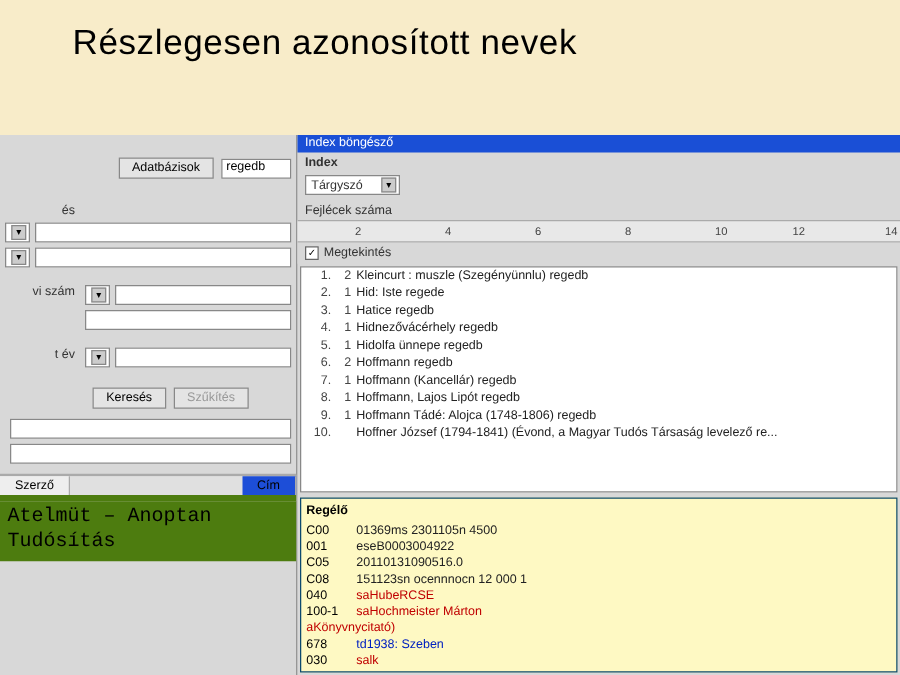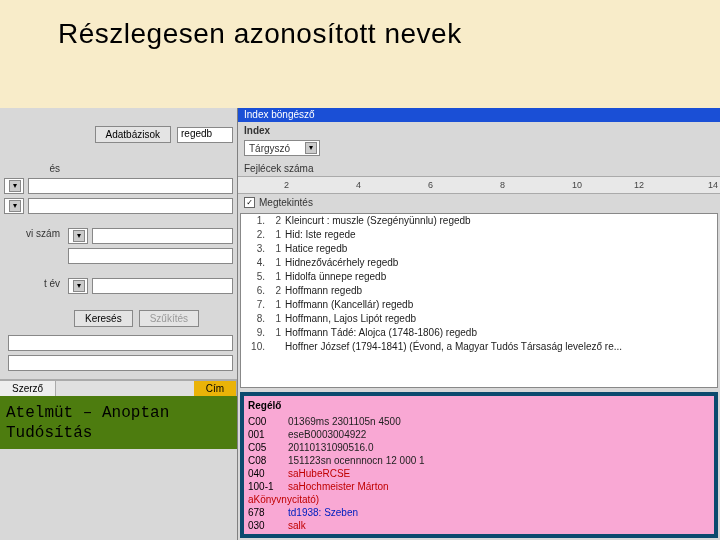--- a/index.html
+++ b/index.html
@@ -29,25 +29,25 @@
 
   .results { background: #fff; flex: 1; border: 1px solid #888; margin: 2px; overflow: hidden; font-size: 10px; font-family: 'Courier New', monospace; }
   .result-row { display: flex; padding: 1px 6px; border-bottom: 1px dotted transparent; }
   .col-num { width: 24px; text-align: right; padding-right: 6px; color: #444; }
   .col-cnt { width: 14px; text-align: right; padding-right: 4px; color: #444; }
   .col-txt { flex: 1; color: #222; }
 
   .bottom-left { background: #d8d8d8; border-top: 1px solid #aaa; }
   .tab-header { display: flex; background: #e0e0e0; border-bottom: 5px solid #4d7c0f; font-size: 10px; }
   .tab { padding: 2px 12px; border-right: 1px solid #aaa; background: #eee; }
-  .tab.active { background: #eab308; }
+  .tab.active { background: #1d4ed8; }
   .list-pane { background: #4d7c0f; font-size: 16px; padding: 2px 4px; min-height: 48px; }
   .list-item { padding: 1px 2px; font-family: 'Courier New', monospace; }
 
-  .record { background: #f9a8d4; border: 4px solid #0c4a6e; margin: 2px; font-size: 10px; font-family: 'Courier New', monospace; padding: 2px 4px; }
+  .record { background: #fef9c3; border: 1px solid #0c4a6e; margin: 2px; font-size: 10px; font-family: 'Courier New', monospace; padding: 2px 4px; }
   .record-title { font-weight: bold; font-family: Arial; padding: 2px 0 4px 0; }
   .rec-line { white-space: pre; line-height: 13px; }
   .rec-tag { display: inline-block; width: 40px; }
   .rec-red { color: #c00000; }
   .rec-blue { color: #0020c0; }
   .rec-blk { color: #222; }
 
   .sep { height: 1px; background: #aaa; }
 </style>
 </head>

